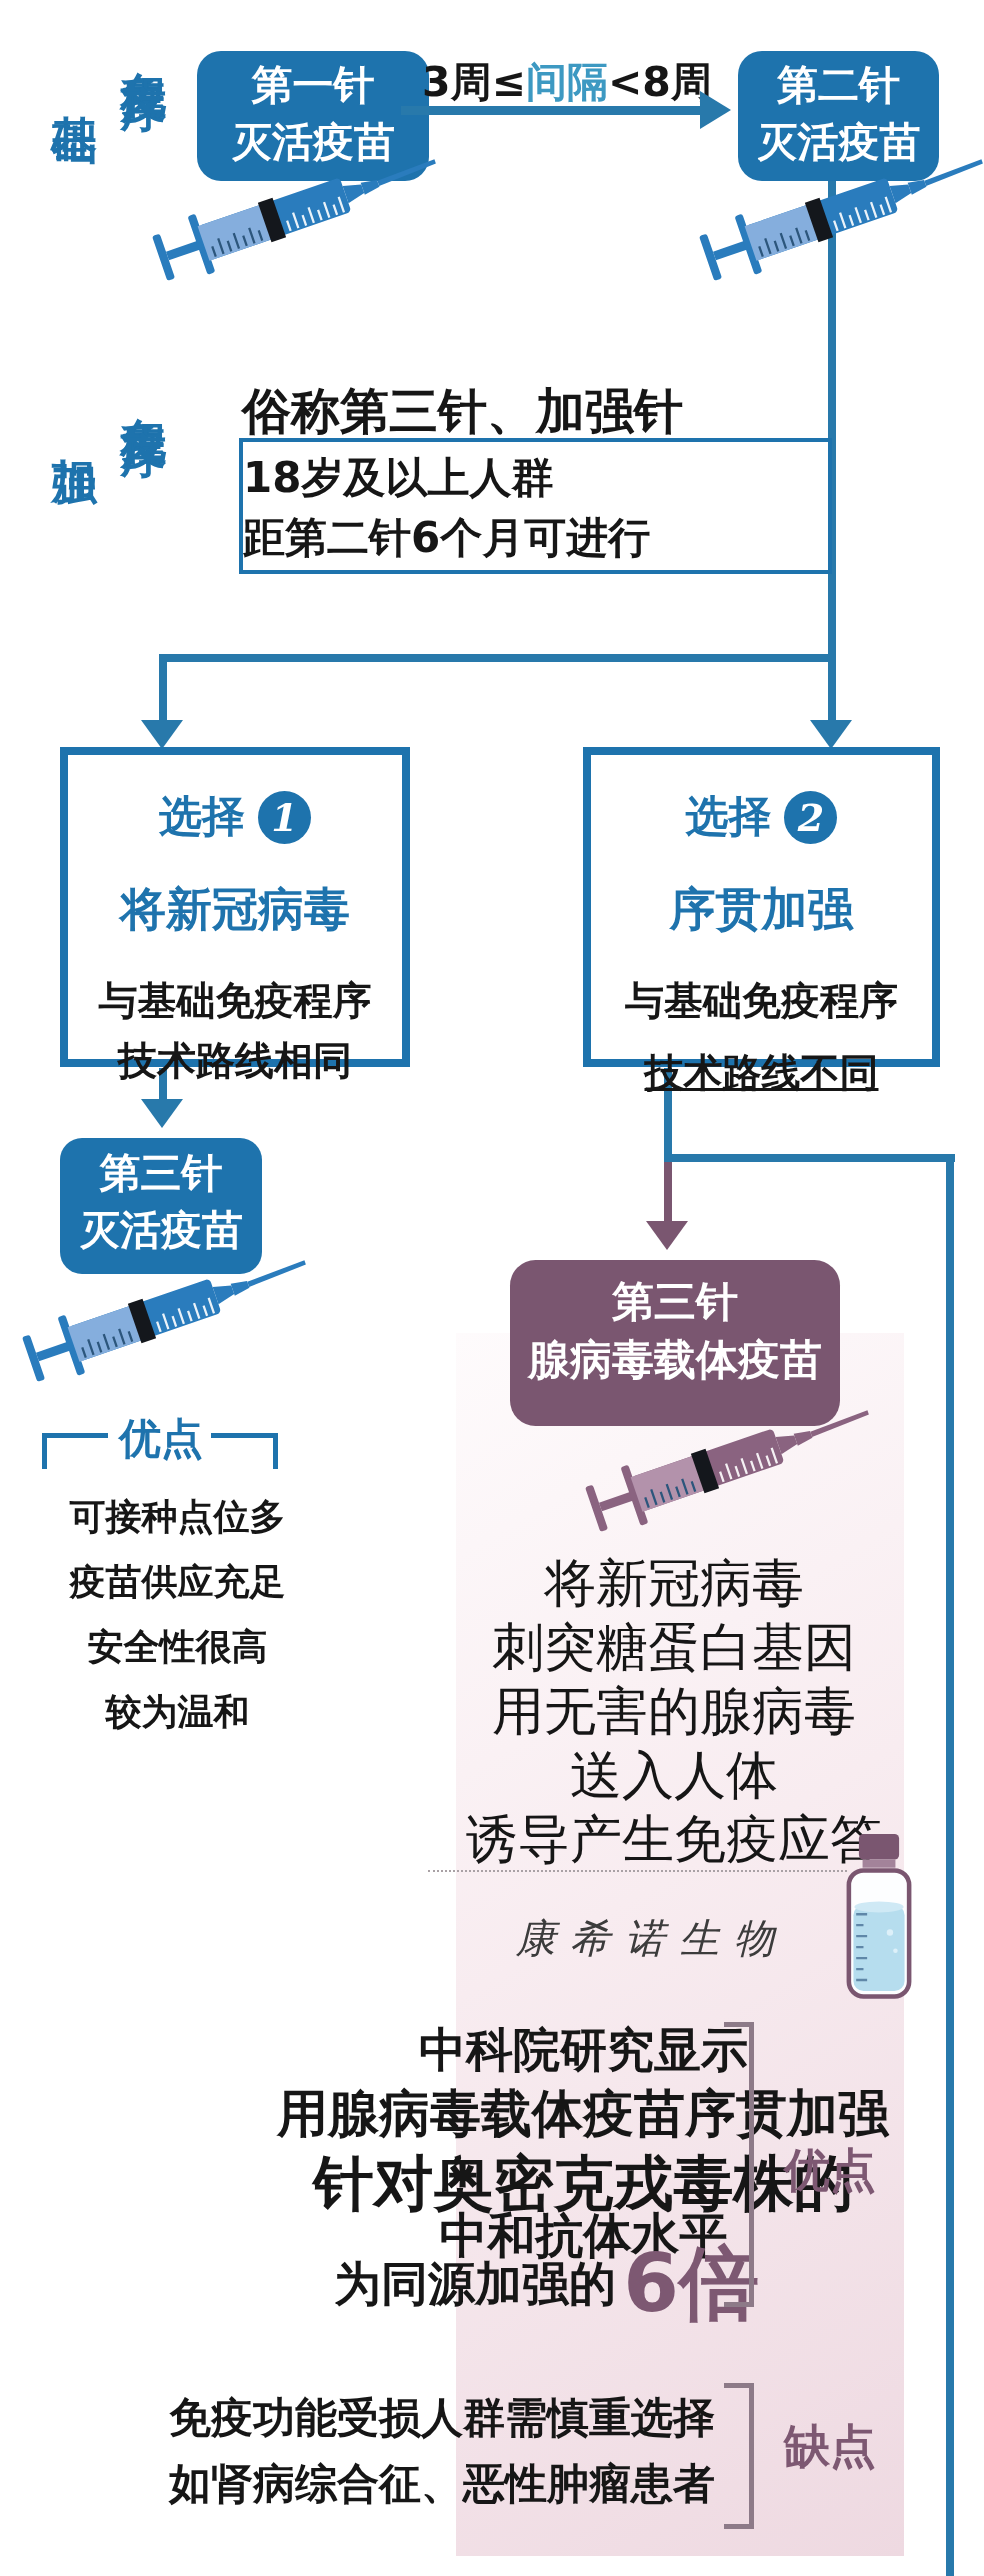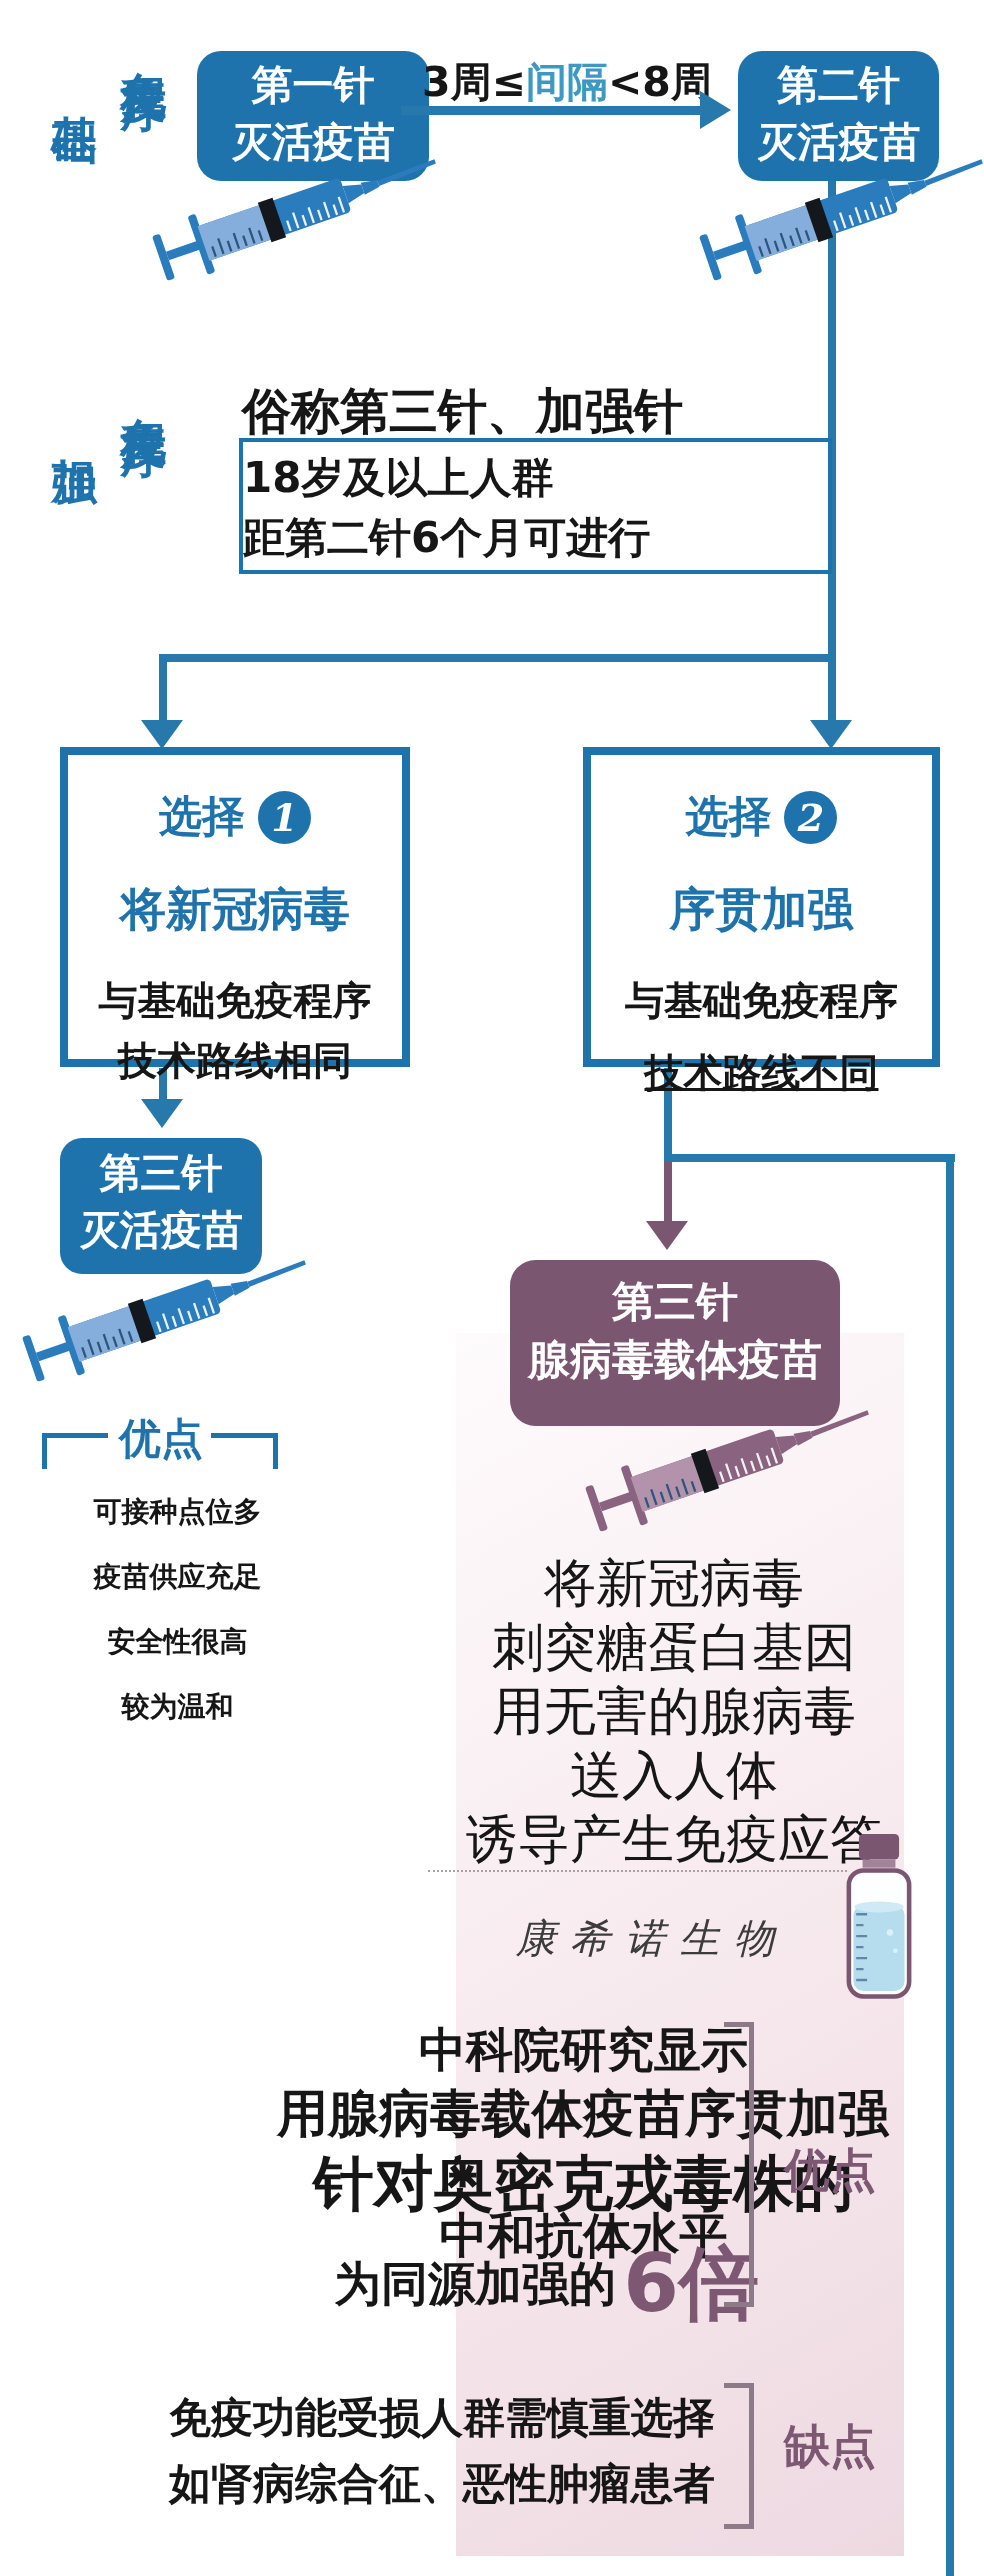--- a/index.html
+++ b/index.html
@@ -33,21 +33,21 @@
   .infobox{background:#fff;border:4.6px solid var(--blue);text-align:left;}
   .infobox .il{font-size:42px;font-weight:bold;color:var(--ink);line-height:60px;}
   .choicebox{background:#fff;border:8.2px solid var(--blue);text-align:center;}
   .choice-head{display:flex;align-items:center;justify-content:center;gap:12.8px;}
   .choice-label{font-size:43px;font-weight:bold;color:var(--blue);}
   .num-circle{width:53px;height:53px;border-radius:50%;background:var(--blue);color:#fff;
               font-family:"DejaVu Serif","Liberation Serif",serif;font-style:italic;font-weight:bold;
               font-size:38px;display:flex;align-items:center;justify-content:center;}
   .choice-title{font-size:46px;font-weight:bold;color:var(--blue);}
   .choice-desc{font-size:39px;font-weight:bold;color:var(--ink);}
-  .blacklist{font-size:28px;font-weight:bold;color:var(--ink);text-align:center;}
+  .blacklist{font-size:36px;font-weight:bold;color:var(--ink);text-align:center;}
   .advhead-blue{font-size:42px;font-weight:bold;color:var(--blue);text-align:center;}
   .bk-blue{background:var(--blue);}
   .bk{background:var(--bracket);}
   .pinkpanel{background:linear-gradient(150deg,#fefbfc 0%,#f8ecf0 45%,#eed9e1 100%);}
   .mech{font-size:52px;font-weight:normal;color:var(--ink);text-align:center;line-height:64px;}
   .dotted{border-top:2.7px dotted #a9a1a5;height:0;}
   .brand{font-family:"DejaVu Serif","Liberation Serif",serif;font-style:italic;color:#3c3c3c;
          font-size:40px;letter-spacing:14.6px;text-align:center;white-space:nowrap;}
   .study{font-weight:bold;color:var(--ink);text-align:center;white-space:nowrap;}
   .plumlabel{font-size:46px;font-weight:bold;color:var(--plum-text);}

